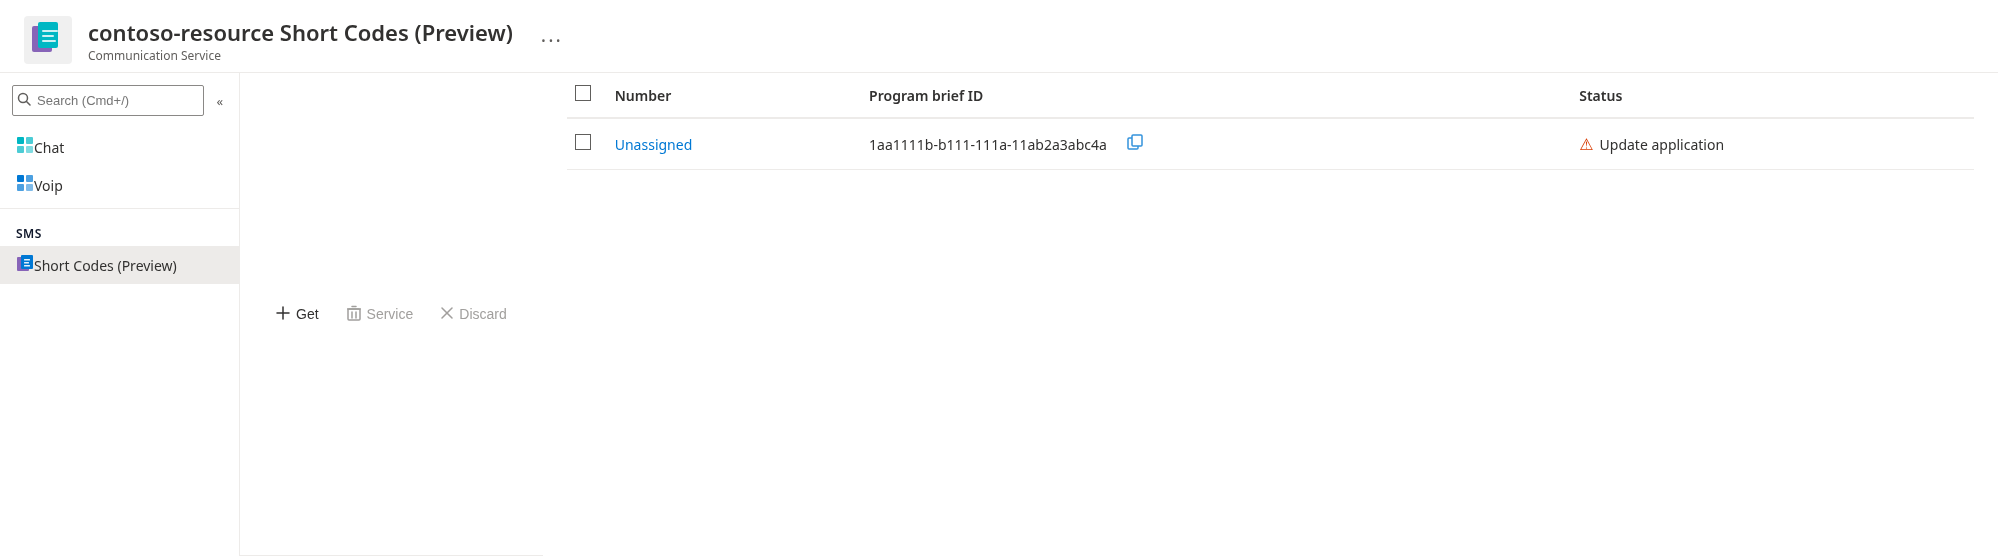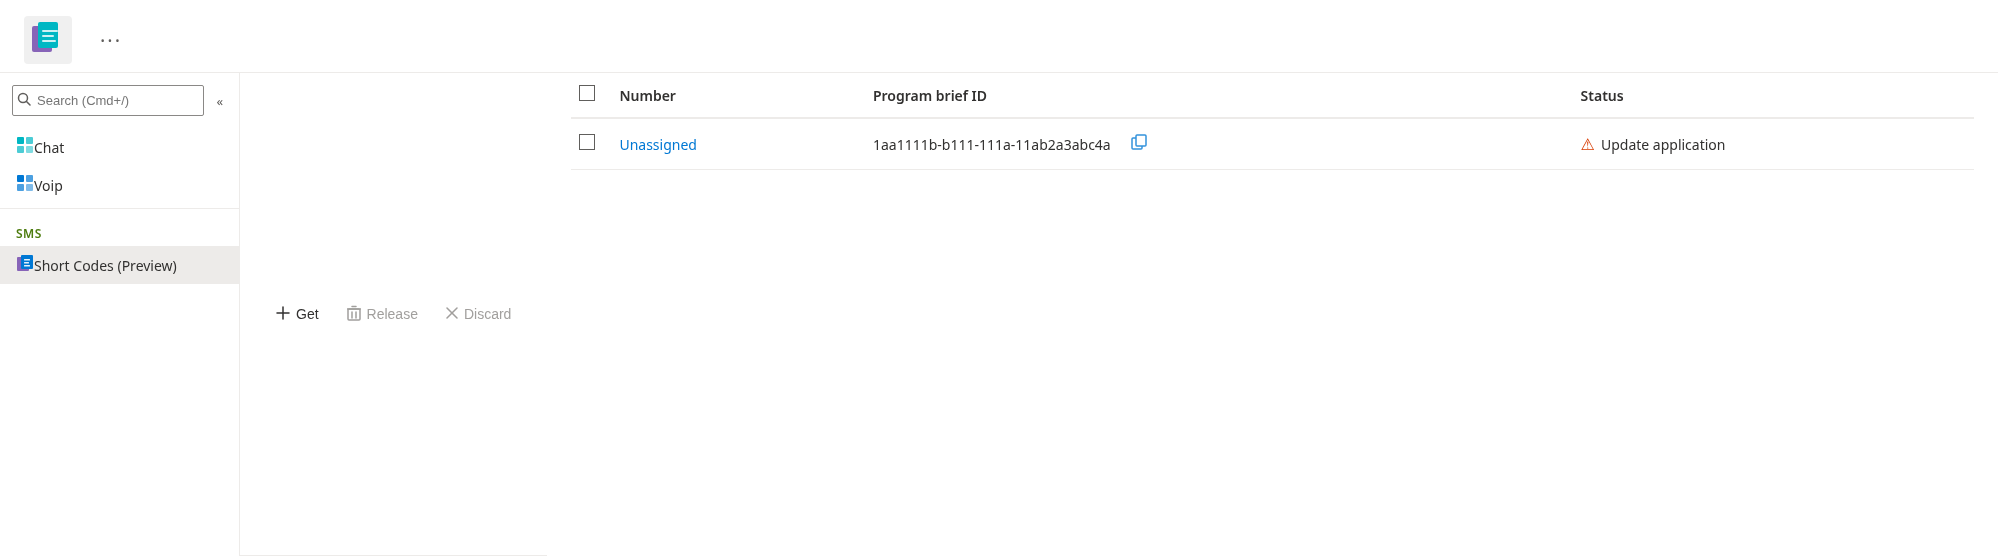--- a/index.html
+++ b/index.html
@@ -109,21 +109,21 @@
       font-size: 14px;
     }
     .nav-item.active {
       background: #edebe9;
     }
 
     .nav-section-label {
       padding: 12px 16px 4px 16px;
       font-size: 12px;
       font-weight: 600;
-      color: #4d7c0f;
+      color: #0f172a;
       text-transform: uppercase;
       letter-spacing: 0.5px;
     }
 
     .nav-divider {
       height: 1px;
       background: #edebe9;
       margin: 4px 0;
     }
 
@@ -232,20 +232,26 @@
   <div class="header-logo">
     <svg width="48" height="48" viewBox="0 0 48 48" fill="none" xmlns="http://www.w3.org/2000/svg">
       <rect width="48" height="48" rx="4" fill="#f0f0f0"></rect>
 
       <rect x="8" y="10" width="20" height="26" rx="2" fill="#8764b8"></rect>
       <rect x="14" y="6" width="20" height="26" rx="2" fill="#00b7c3"></rect>
       <rect x="18" y="14" width="16" height="2" rx="1" fill="white" opacity="0.8"></rect>
       <rect x="18" y="19" width="12" height="2" rx="1" fill="white" opacity="0.8"></rect>
       <rect x="18" y="24" width="14" height="2" rx="1" fill="white" opacity="0.8"></rect>
     </svg>
+  </div>
+  <div class="header-title-block">
+    <div class="header-title">
+      <span>contoso-resource</span><span> Short Codes (Preview)</span>
+    </div>
+    <div class="header-subtitle">Communication Service</div>
   </div>
   <div class="header-more">···</div>
 </div>
 
 <div class="main">
 
   <div class="sidebar">
     <div class="search-row">
       <div class="search-box">
         <span class="search-icon-svg">
@@ -318,21 +324,21 @@
       <button class="toolbar-btn disabled">
         <span>
           <svg width="14" height="16" viewBox="0 0 14 16" fill="none">
             <rect x="1" y="4" width="12" height="11" rx="1" stroke="#a19f9d" stroke-width="1.5" fill="none"></rect>
             <line x1="0" y1="4" x2="14" y2="4" stroke="#a19f9d" stroke-width="1.5"></line>
             <line x1="5" y1="1.5" x2="9" y2="1.5" stroke="#a19f9d" stroke-width="1.5" stroke-linecap="round"></line>
             <line x1="5" y1="7" x2="5" y2="13" stroke="#a19f9d" stroke-width="1.5" stroke-linecap="round"></line>
             <line x1="9" y1="7" x2="9" y2="13" stroke="#a19f9d" stroke-width="1.5" stroke-linecap="round"></line>
           </svg>
         </span>
-        <span>Release</span>
+        <span>Service</span>
       </button>
 
       <button class="toolbar-btn disabled">
         <span>
           <svg width="12" height="12" viewBox="0 0 12 12" fill="none">
             <line x1="1" y1="1" x2="11" y2="11" stroke="#a19f9d" stroke-width="1.5" stroke-linecap="round"></line>
             <line x1="11" y1="1" x2="1" y2="11" stroke="#a19f9d" stroke-width="1.5" stroke-linecap="round"></line>
           </svg>
         </span>
         <span>Discard</span>

